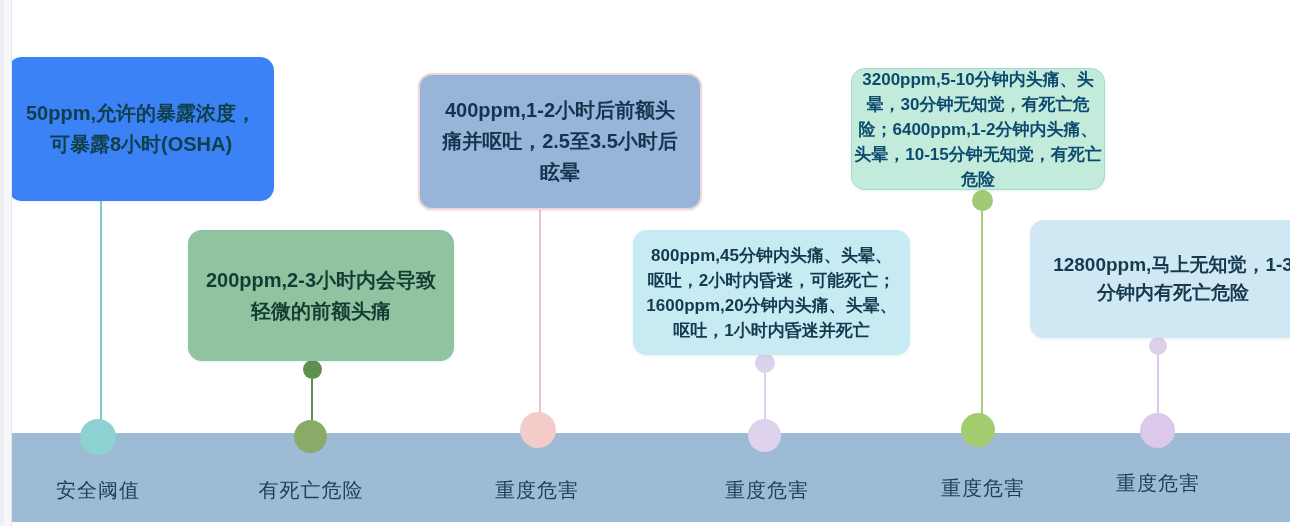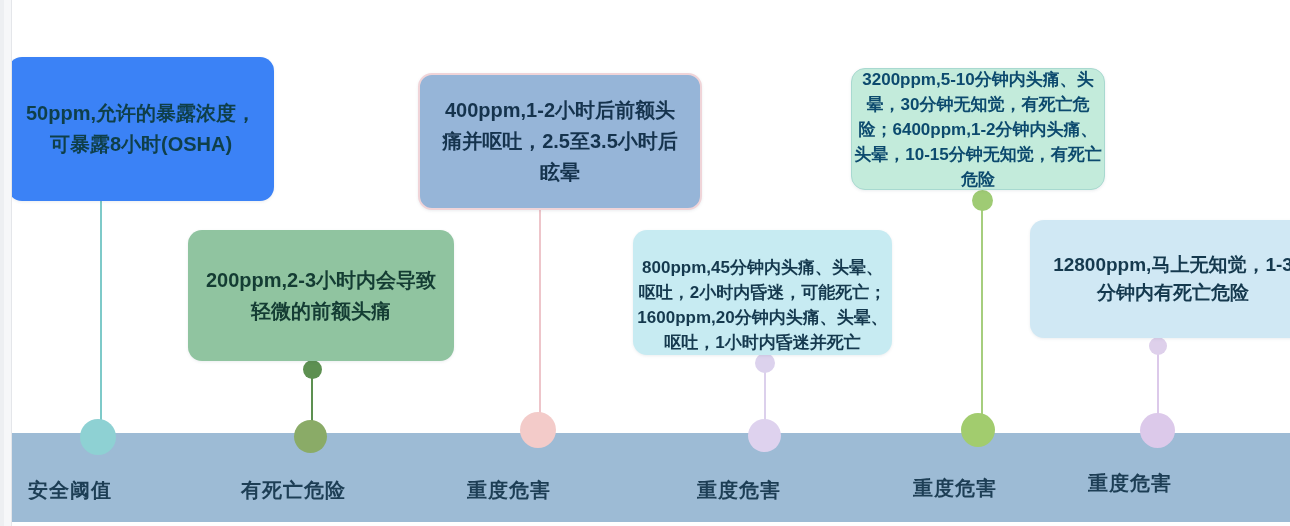--- a/index.html
+++ b/index.html
@@ -21,22 +21,22 @@
     font-weight:700;box-shadow:0 1px 3px rgba(60,80,100,0.10);
   }
   .box-lg{font-size:20px;line-height:31px;}
   .box-md{font-size:19px;line-height:28px;}
   .box-sm{font-size:17px;line-height:25px;}
   
   .tail{position:absolute;border-radius:50%;z-index:2;}
   .stem{position:absolute;width:2px;z-index:1;}
   .dot{position:absolute;border-radius:50%;z-index:2;}
   .bar-label{
-    position:absolute;width:140px;z-index:4;
-    font-size:20px;font-weight:700;color:#1d3e55;letter-spacing:1px;
+    position:absolute;width:140px;text-align:center;z-index:4;
+    font-size:20px;font-weight:400;color:#1d3e55;letter-spacing:1px;
   }
 </style>
 </head>
 <body>
 
 <div class="stage">
 
   <div class="edge-strip-a"></div>
   <div class="edge-strip-b"></div>
   <div class="edge-strip-c"></div>
@@ -63,21 +63,21 @@
   <div class="stem" style="left: 539px; top: 187px; height: 243px; background-color: rgb(238, 197, 202);"></div>
   <div class="dot" style="left: 520px; top: 412px; width: 36px; height: 36px; background-color: rgb(243, 203, 201);"></div>
   <div class="box box-lg" style="left: 418px; top: 45px; width: 250px; height: 133px; padding: 0px 15px; border: 2px solid rgb(240, 212, 216); background-color: rgb(150, 181, 216); margin-top: 28px;">
     <span style="color: rgb(21, 51, 77);">400ppm,1-2小时后前额头痛并呕吐，2.5至3.5小时后眩晕</span>
   </div>
   <div class="bar-label" style="left:467px;top:477px;">重度危害</div>
 
   <div class="tail" style="left: 755px; top: 353px; width: 20px; height: 20px; background-color: rgb(220, 210, 237);"></div>
   <div class="stem" style="left: 764px; top: 363px; height: 73px; background-color: rgb(220, 208, 236);"></div>
   <div class="dot" style="left: 748px; top: 419px; width: 33px; height: 33px; background-color: rgb(222, 210, 238);"></div>
-  <div class="box box-sm" style="left: 633px; top: 230px; width: 253px; height: 125px; padding: 0px 3px; background-color: rgb(199, 235, 242); align-items: flex-end;">
+  <div class="box box-sm" style="left: 633px; top: 230px; width: 253px; height: 125px; padding: 0px 12px; background-color: rgb(199, 235, 242);">
     <span style="color: rgb(21, 57, 78);">800ppm,45分钟内头痛、头晕、呕吐，2小时内昏迷，可能死亡；1600ppm,20分钟内头痛、头晕、呕吐，1小时内昏迷并死亡</span>
   </div>
   <div class="bar-label" style="left:697px;top:477px;">重度危害</div>
 
   <div class="tail" style="left: 972px; top: 190px; width: 21px; height: 21px; background-color: rgb(159, 203, 116);"></div>
   <div class="stem" style="left: 981px; top: 200px; height: 230px; background-color: rgb(166, 206, 126);"></div>
   <div class="dot" style="left: 961px; top: 413px; width: 34px; height: 34px; background-color: rgb(162, 204, 110);"></div>
   <div class="box box-sm" style="left: 851px; top: 68px; width: 248px; height: 120px; padding: 0px 2px; border: 1px solid rgb(168, 217, 208); background-color: rgb(195, 235, 219);">
     <span style="color: #0c4a6e;">3200ppm,5-10分钟内头痛、头晕，30分钟无知觉，有死亡危险；6400ppm,1-2分钟内头痛、头晕，10-15分钟无知觉，有死亡危险</span>
   </div>

